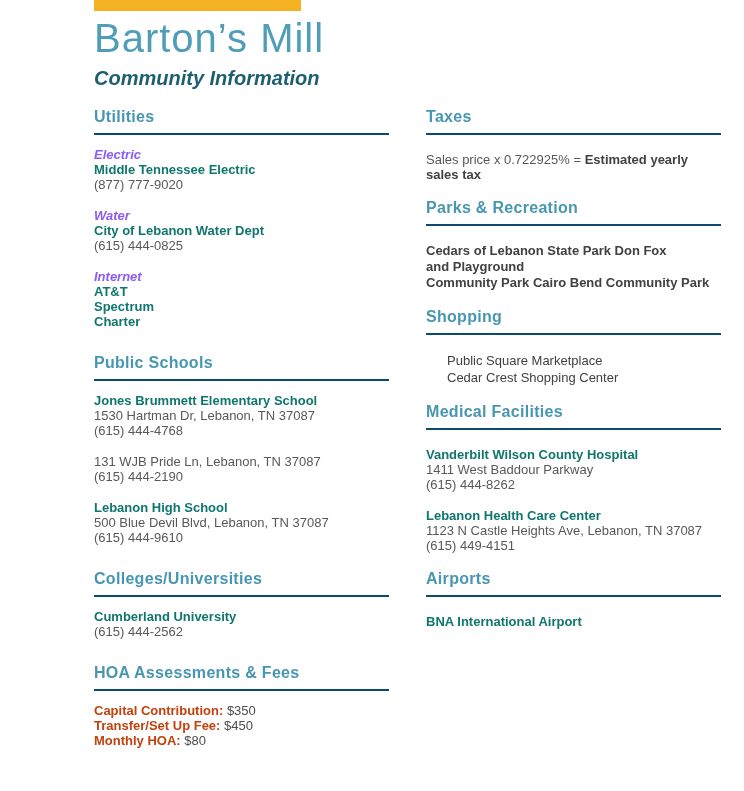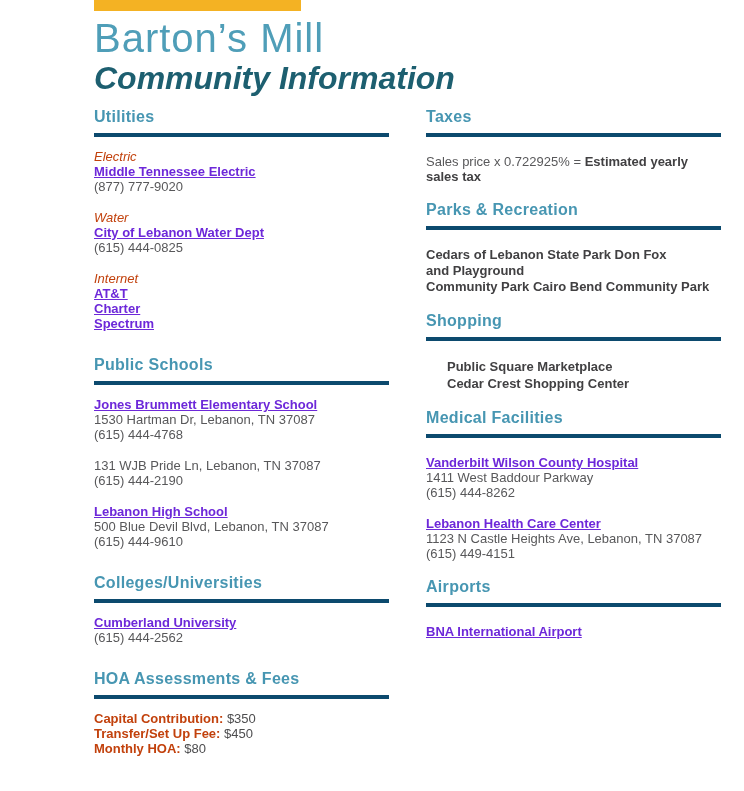--- a/index.html
+++ b/index.html
@@ -34,21 +34,21 @@
   .page-title {
     margin: 0;
     font-size: 40px;
     font-weight: normal;
     color: #4F9EB8;
     letter-spacing: 1px;
     line-height: 44px;
   }
   .page-subtitle {
     margin: 5px 0 0 0;
-    font-size: 32px;
+    font-size: 20px;
     font-weight: bold;
     font-style: italic;
     color: #1D5F70;
     line-height: 26px;
   }
   .columns {
     position: absolute;
     left: 58px;
     top: 108px;
     display: flex;
@@ -57,34 +57,34 @@
   .col { width: 295px; }
   .section { margin-bottom: 25px; }
   .col-right .section { margin-bottom: 17px; }
   .section-heading {
     margin: 0;
     font-size: 16px;
     font-weight: bold;
     color: #4796B2;
     letter-spacing: 0.3px;
     padding-bottom: 7px;
-    border-bottom: 4px solid #0c4a6e;
+    border-bottom: 2px solid #0c4a6e;
   }
   .section-body { margin-top: 12px; font-size: 13px; line-height: 15px; }
   .col-right .section-body { margin-top: 17px; }
   .entry { margin-bottom: 16px; }
   .entry:last-child { margin-bottom: 0; }
-  .label-italic { font-style: italic; font-weight: normal; color: #c2410c; }
-  .name { font-weight: bold; color: #6d28d9; text-decoration: underline; }
+  .label-italic { font-style: italic; font-weight: bold; color: #8b5cf6; }
+  .name { font-weight: bold; color: #0f766e; }
   .sub { color: #58585A; font-weight: normal; }
   .fee-line { line-height: 15px; }
   .fee-line strong { color: #c2410c; }
   .fee-line .sub { color: #4D4D4F; }
   .parks-line { font-weight: bold; line-height: 16px; }
-  .shop-line { font-weight: bold; line-height: 17px; padding-left: 21px; }
+  .shop-line { font-weight: normal; line-height: 17px; padding-left: 21px; }
   .formula { font-size: 13px; }
   .formula .sub { color: #58585A; }
   .formula strong { color: #414042; }
 </style>
 </head>
 <body>
 
 <div class="page">
 
   <div class="accent-bar"></div>
@@ -107,22 +107,22 @@
             <div class="sub">(877) 777-9020</div>
           </div>
           <div class="entry">
             <div class="label-italic">Water</div>
             <div class="name">City of Lebanon Water Dept</div>
             <div class="sub">(615) 444-0825</div>
           </div>
           <div class="entry">
             <div class="label-italic">Internet</div>
             <div class="name">AT&amp;T</div>
+            <div class="name">Spectrum</div>
             <div class="name">Charter</div>
-            <div class="name">Spectrum</div>
           </div>
         </div>
       </div>
 
       <div class="section">
         <h3 class="section-heading">Public Schools</h3>
         <div class="section-body">
           <div class="entry">
             <div class="name">Jones Brummett Elementary School</div>
             <div class="sub">1530 Hartman Dr, Lebanon, TN 37087</div>

